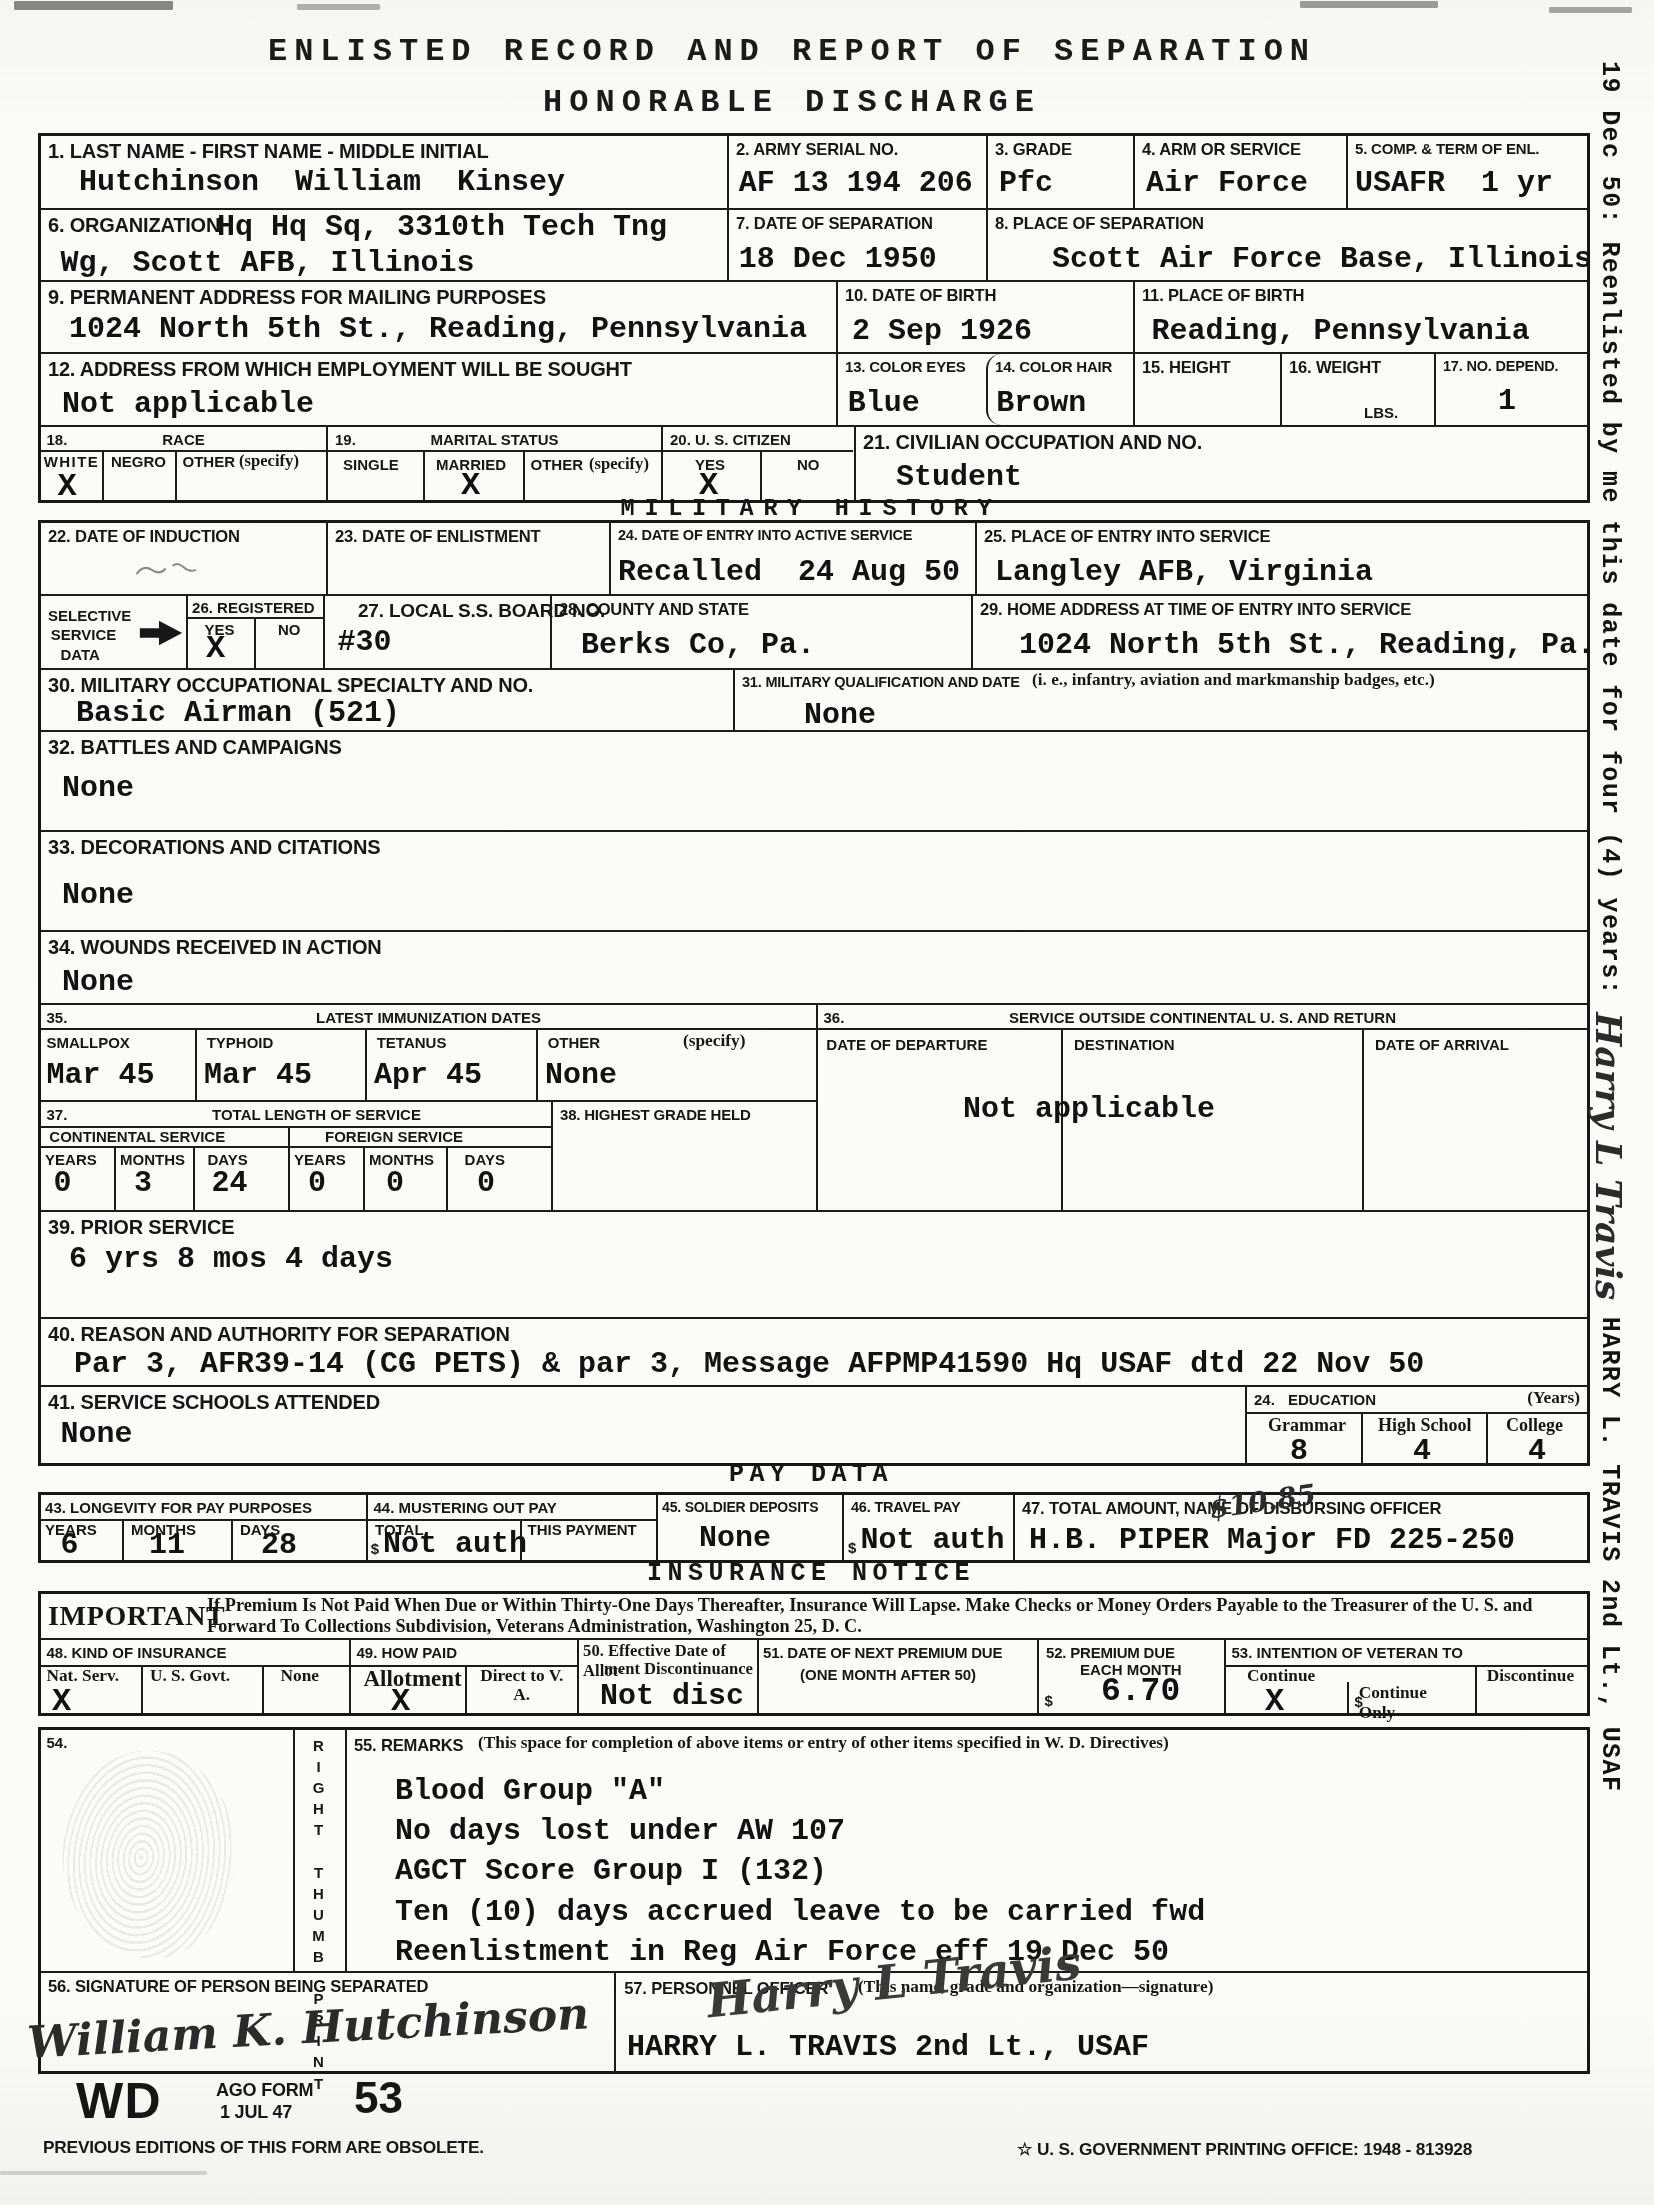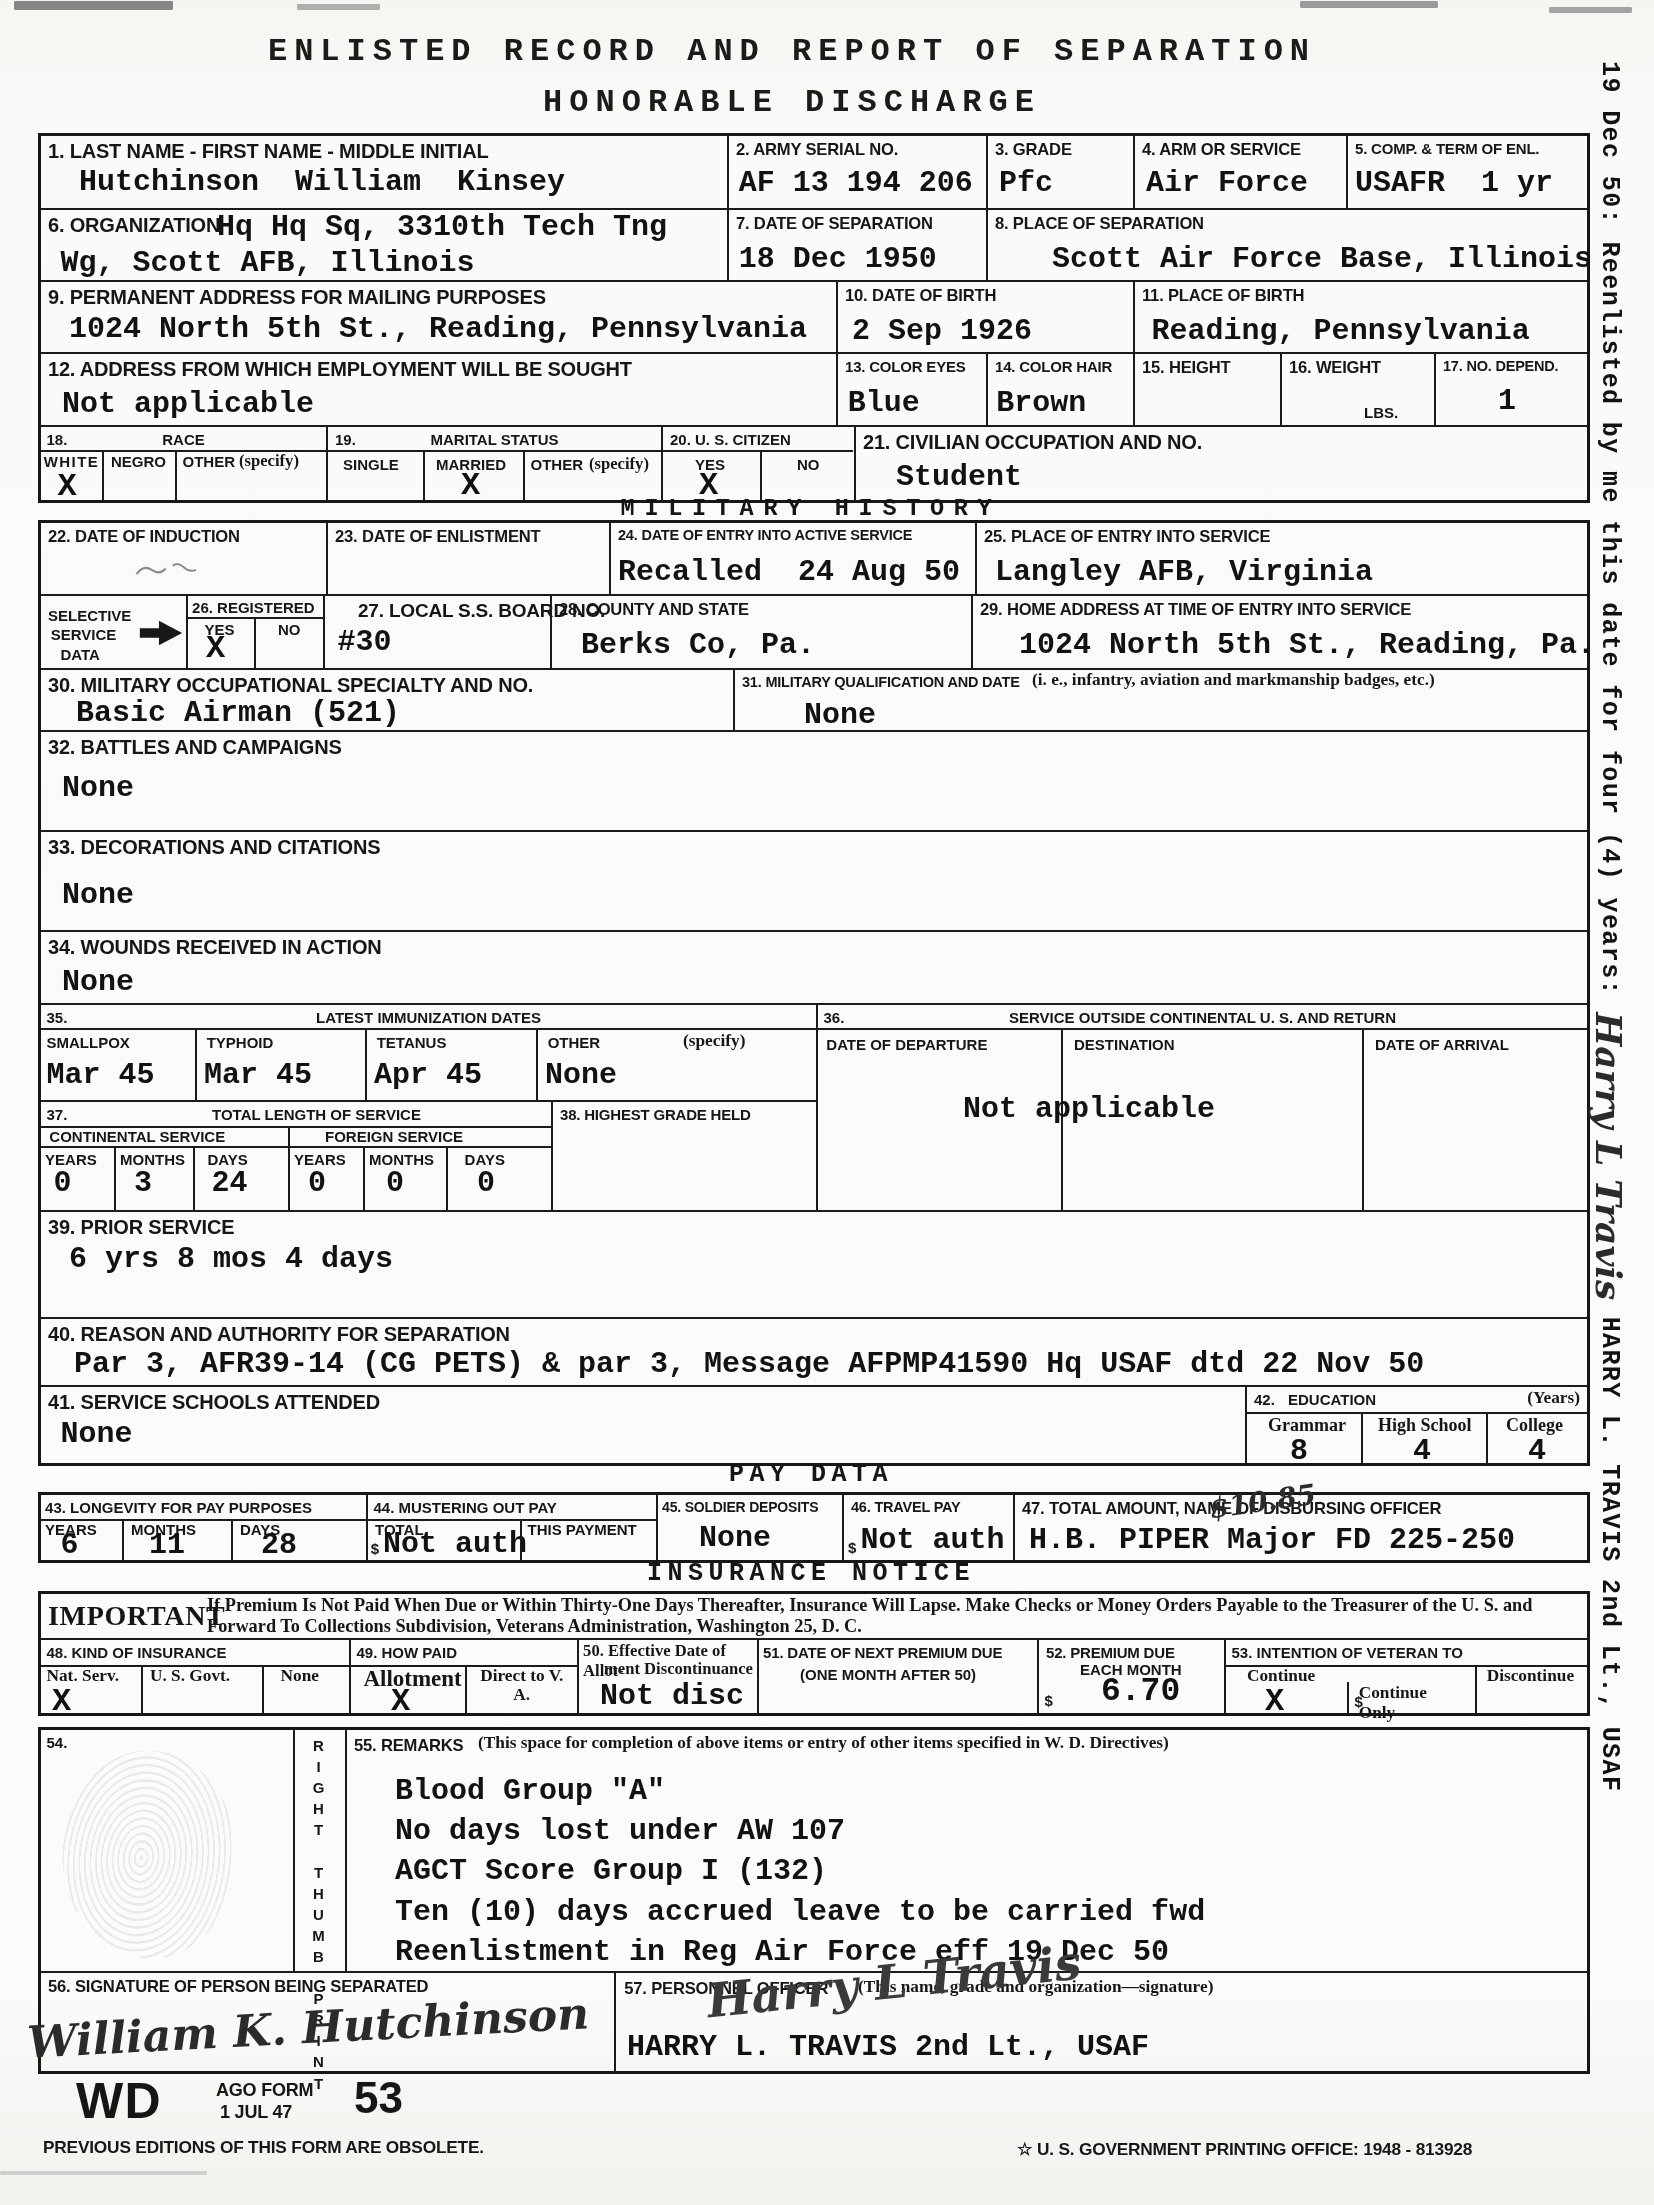--- a/index.html
+++ b/index.html
@@ -109,21 +109,21 @@
 
     <div class="row" style="top:216px;height:73px;">
       <div class="c nb" style="left:0;width:795px;">
         <div class="clabel lb">12. ADDRESS FROM WHICH EMPLOYMENT WILL BE SOUGHT</div>
         <div class="abs tw" style="left:21px;top:33px;">Not applicable</div>
       </div>
       <div class="c" style="left:795px;width:150px;">
         <div class="clabel lbs" style="font-size:15px;">13. COLOR EYES</div>
         <div class="abs tw" style="left:9.7px;top:32px;">Blue</div>
       </div>
-      <div class="c" style="left:945px;width:147px;">
+      <div class="c" style="left:945px;width:147px;border-radius:15px;">
         <div class="clabel lbs" style="font-size:15px;">14. COLOR HAIR</div>
         <div class="abs tw" style="left:8.3px;top:32px;">Brown</div>
       </div>
       <div class="c" style="left:1092px;width:147px;">
         <div class="clabel lbs">15. HEIGHT</div>
         <div class="abs tw" style="left:8.3px;top:32px;"></div>
       </div>
       <div class="c" style="left:1239px;width:154px;">
         <div class="clabel lbs">16. WEIGHT</div>
         <div class="abs lbt" style="left:82px;bottom:4.1px;">LBS.</div>
@@ -383,21 +383,21 @@
       </div>
     </div>
 
     <div class="row" style="top:862px;height:79px;">
       <div class="c nb" style="left:0;width:1204px;">
         <div class="clabel lb">41. SERVICE SCHOOLS ATTENDED</div>
         <div class="abs tw" style="left:19.4px;top:30px;">None</div>
       </div>
       <div class="c" style="left:1204px;width:342px;">
         <div class="subhdr" style="height:25px;">
-          <span class="abs lbt" style="left:7px;top:4.1px;">42.</span>
+          <span class="abs lbt" style="left:7px;top:4.1px;">24.</span>
           <span style="position:absolute;left:41px;top:4.1px;" class="lbt">EDUCATION</span>
           <span class="abs ser" style="right:7px;top:1.4px;font-size:17.3px;">(Years)</span>
         </div>
         <div class="c nb" style="left:0;width:114px;top:25px;">
           <div class="abs ser" style="left:21px;top:2.8px;font-size:18px;">Grammar</div>
           <div class="abs tw" style="left:43px;top:22px;">8</div>
         </div>
         <div class="c" style="left:114px;width:124px;top:25px;">
           <div class="abs ser" style="left:15px;top:2.8px;font-size:18px;">High School</div>
           <div class="abs tw" style="left:50px;top:22px;">4</div>

